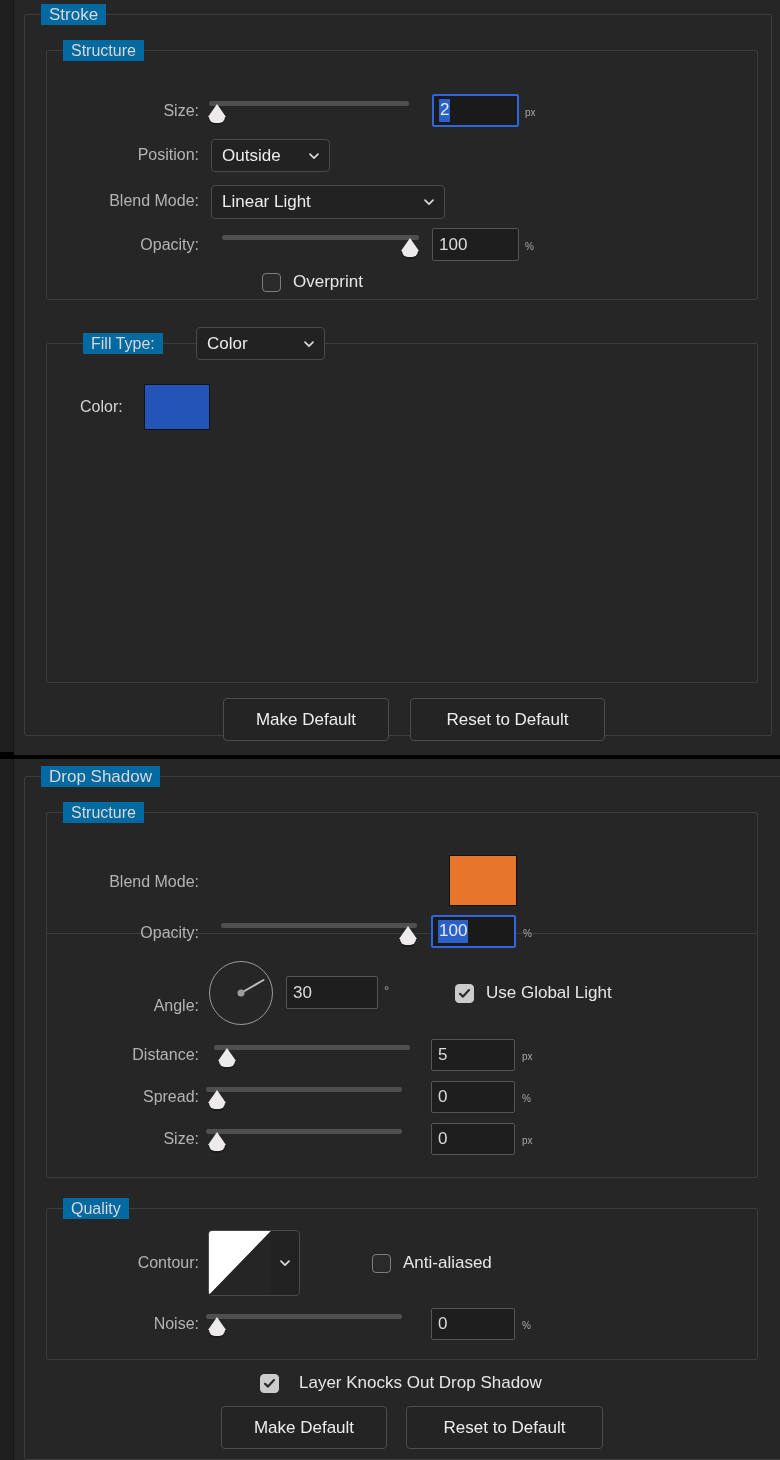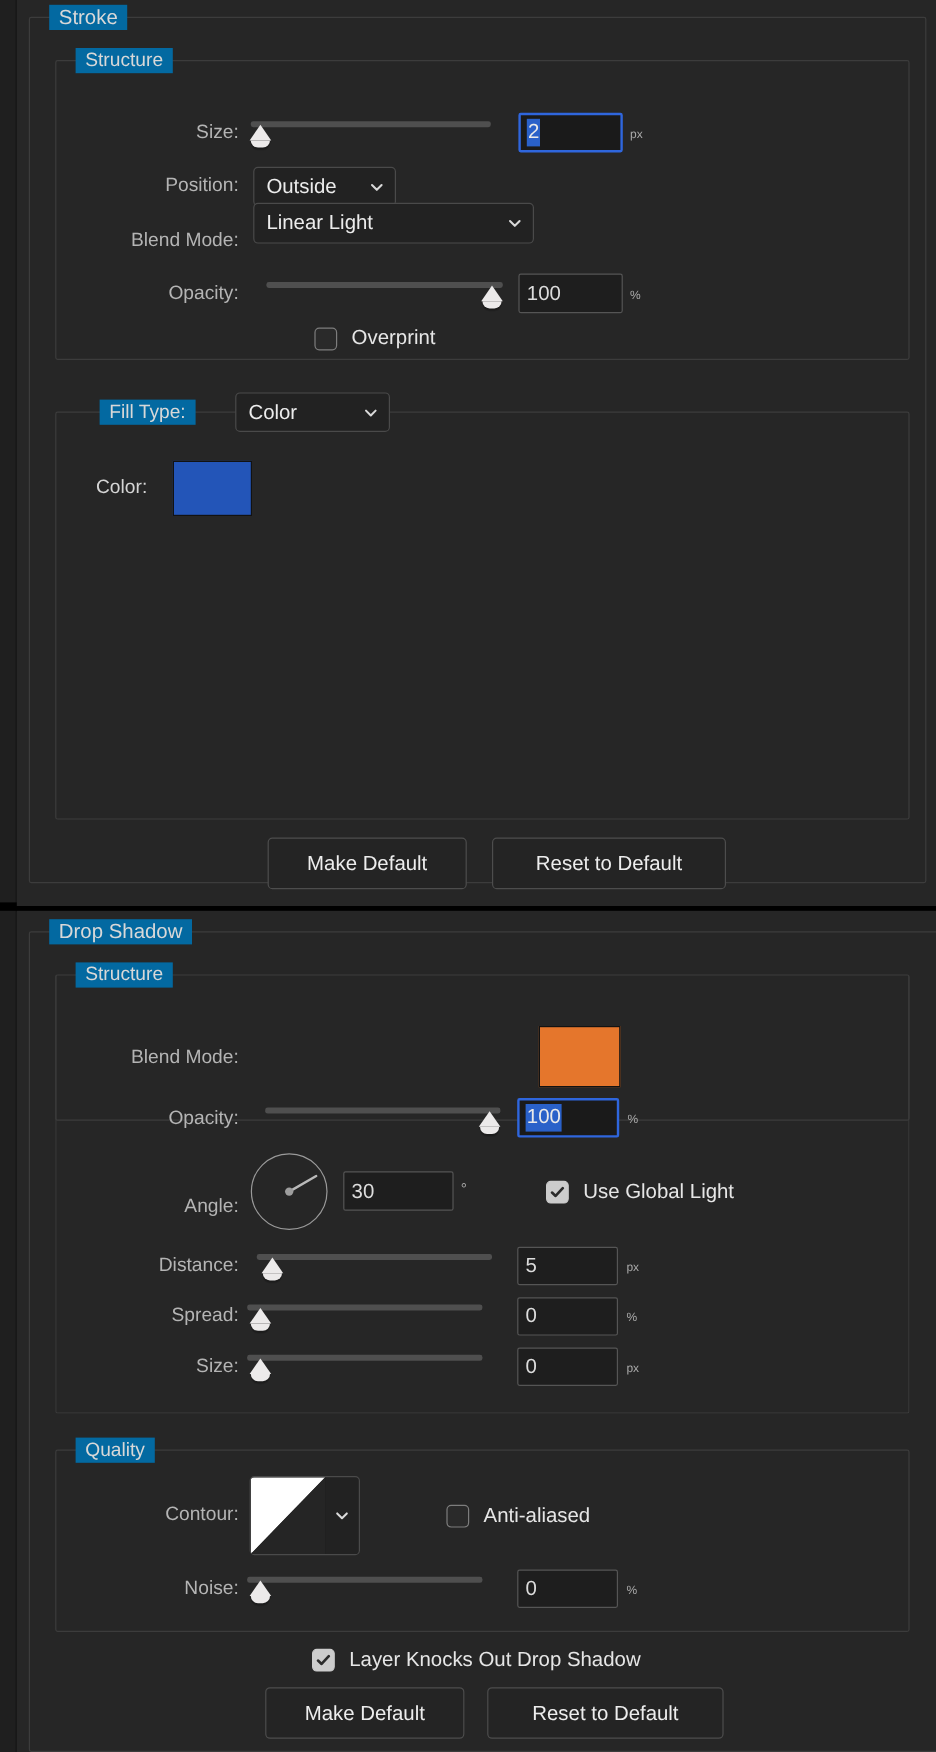--- a/index.html
+++ b/index.html
@@ -265,21 +265,21 @@
     <div class="dd" style="left:197px; top:139px; width:119px; height:33px;">
       <span class="dd-text">Outside</span>
       <span class="chev">
         <svg width="14" height="14" viewBox="0 0 14 14">
           <path d="M3 5.2 L7 9.2 L11 5.2" fill="none" stroke="#d9d9d9" stroke-width="1.7" stroke-linecap="round" stroke-linejoin="round"></path>
         </svg>
       </span>
     </div>
 
     <div class="lbl" style="left:48px; top:191px; width:137px;">Blend Mode:</div>
-    <div class="dd" style="left:197px; top:169px; width:234px; height:34px;">
+    <div class="dd" style="left:197px; top:185px; width:234px; height:34px;">
       <span class="dd-text">Linear Light</span>
       <span class="chev">
         <svg width="14" height="14" viewBox="0 0 14 14">
           <path d="M3 5.2 L7 9.2 L11 5.2" fill="none" stroke="#d9d9d9" stroke-width="1.7" stroke-linecap="round" stroke-linejoin="round"></path>
         </svg>
       </span>
     </div>
 
     <div class="lbl" style="left:60px; top:235px; width:125px;">Opacity:</div>
     <div class="slider" style="left:208px; top:233px; width:197px;">
@@ -417,21 +417,21 @@
     <div class="lbl" style="left:60px; top:554px; width:125px;">Noise:</div>
     <div class="slider" style="left:192px; top:552px; width:196px;">
       <div class="track" style="width:196px;"></div>
       <div class="knob" style="left:11px;"></div>
     </div>
     <div class="numfield" style="left:417px; top:548px; width:84px; height:32px;">
       <span>0</span>
     </div>
     <div class="unit" style="left:508px; top:556px;">%</div>
 
-    <div class="cbrow" style="left:198px; top:613px;">
+    <div class="cbrow" style="left:198px; top:613px;gap:8px;">
       <span class="cbox on">
         <svg width="13" height="13" viewBox="0 0 13 13">
           <path d="M2 6.8 L5 9.6 L11 3.1" fill="none" stroke="#2b2b2b" stroke-width="2.2" stroke-linecap="round" stroke-linejoin="round"></path>
         </svg>
       </span>
       <span class="cblabel">Layer Knocks Out Drop Shadow</span>
     </div>
 
     <div class="btn" style="left:207px; top:646px; width:166px; height:43px;">Make Default</div>
     <div class="btn" style="left:392px; top:646px; width:197px; height:43px;">Reset to Default</div>

